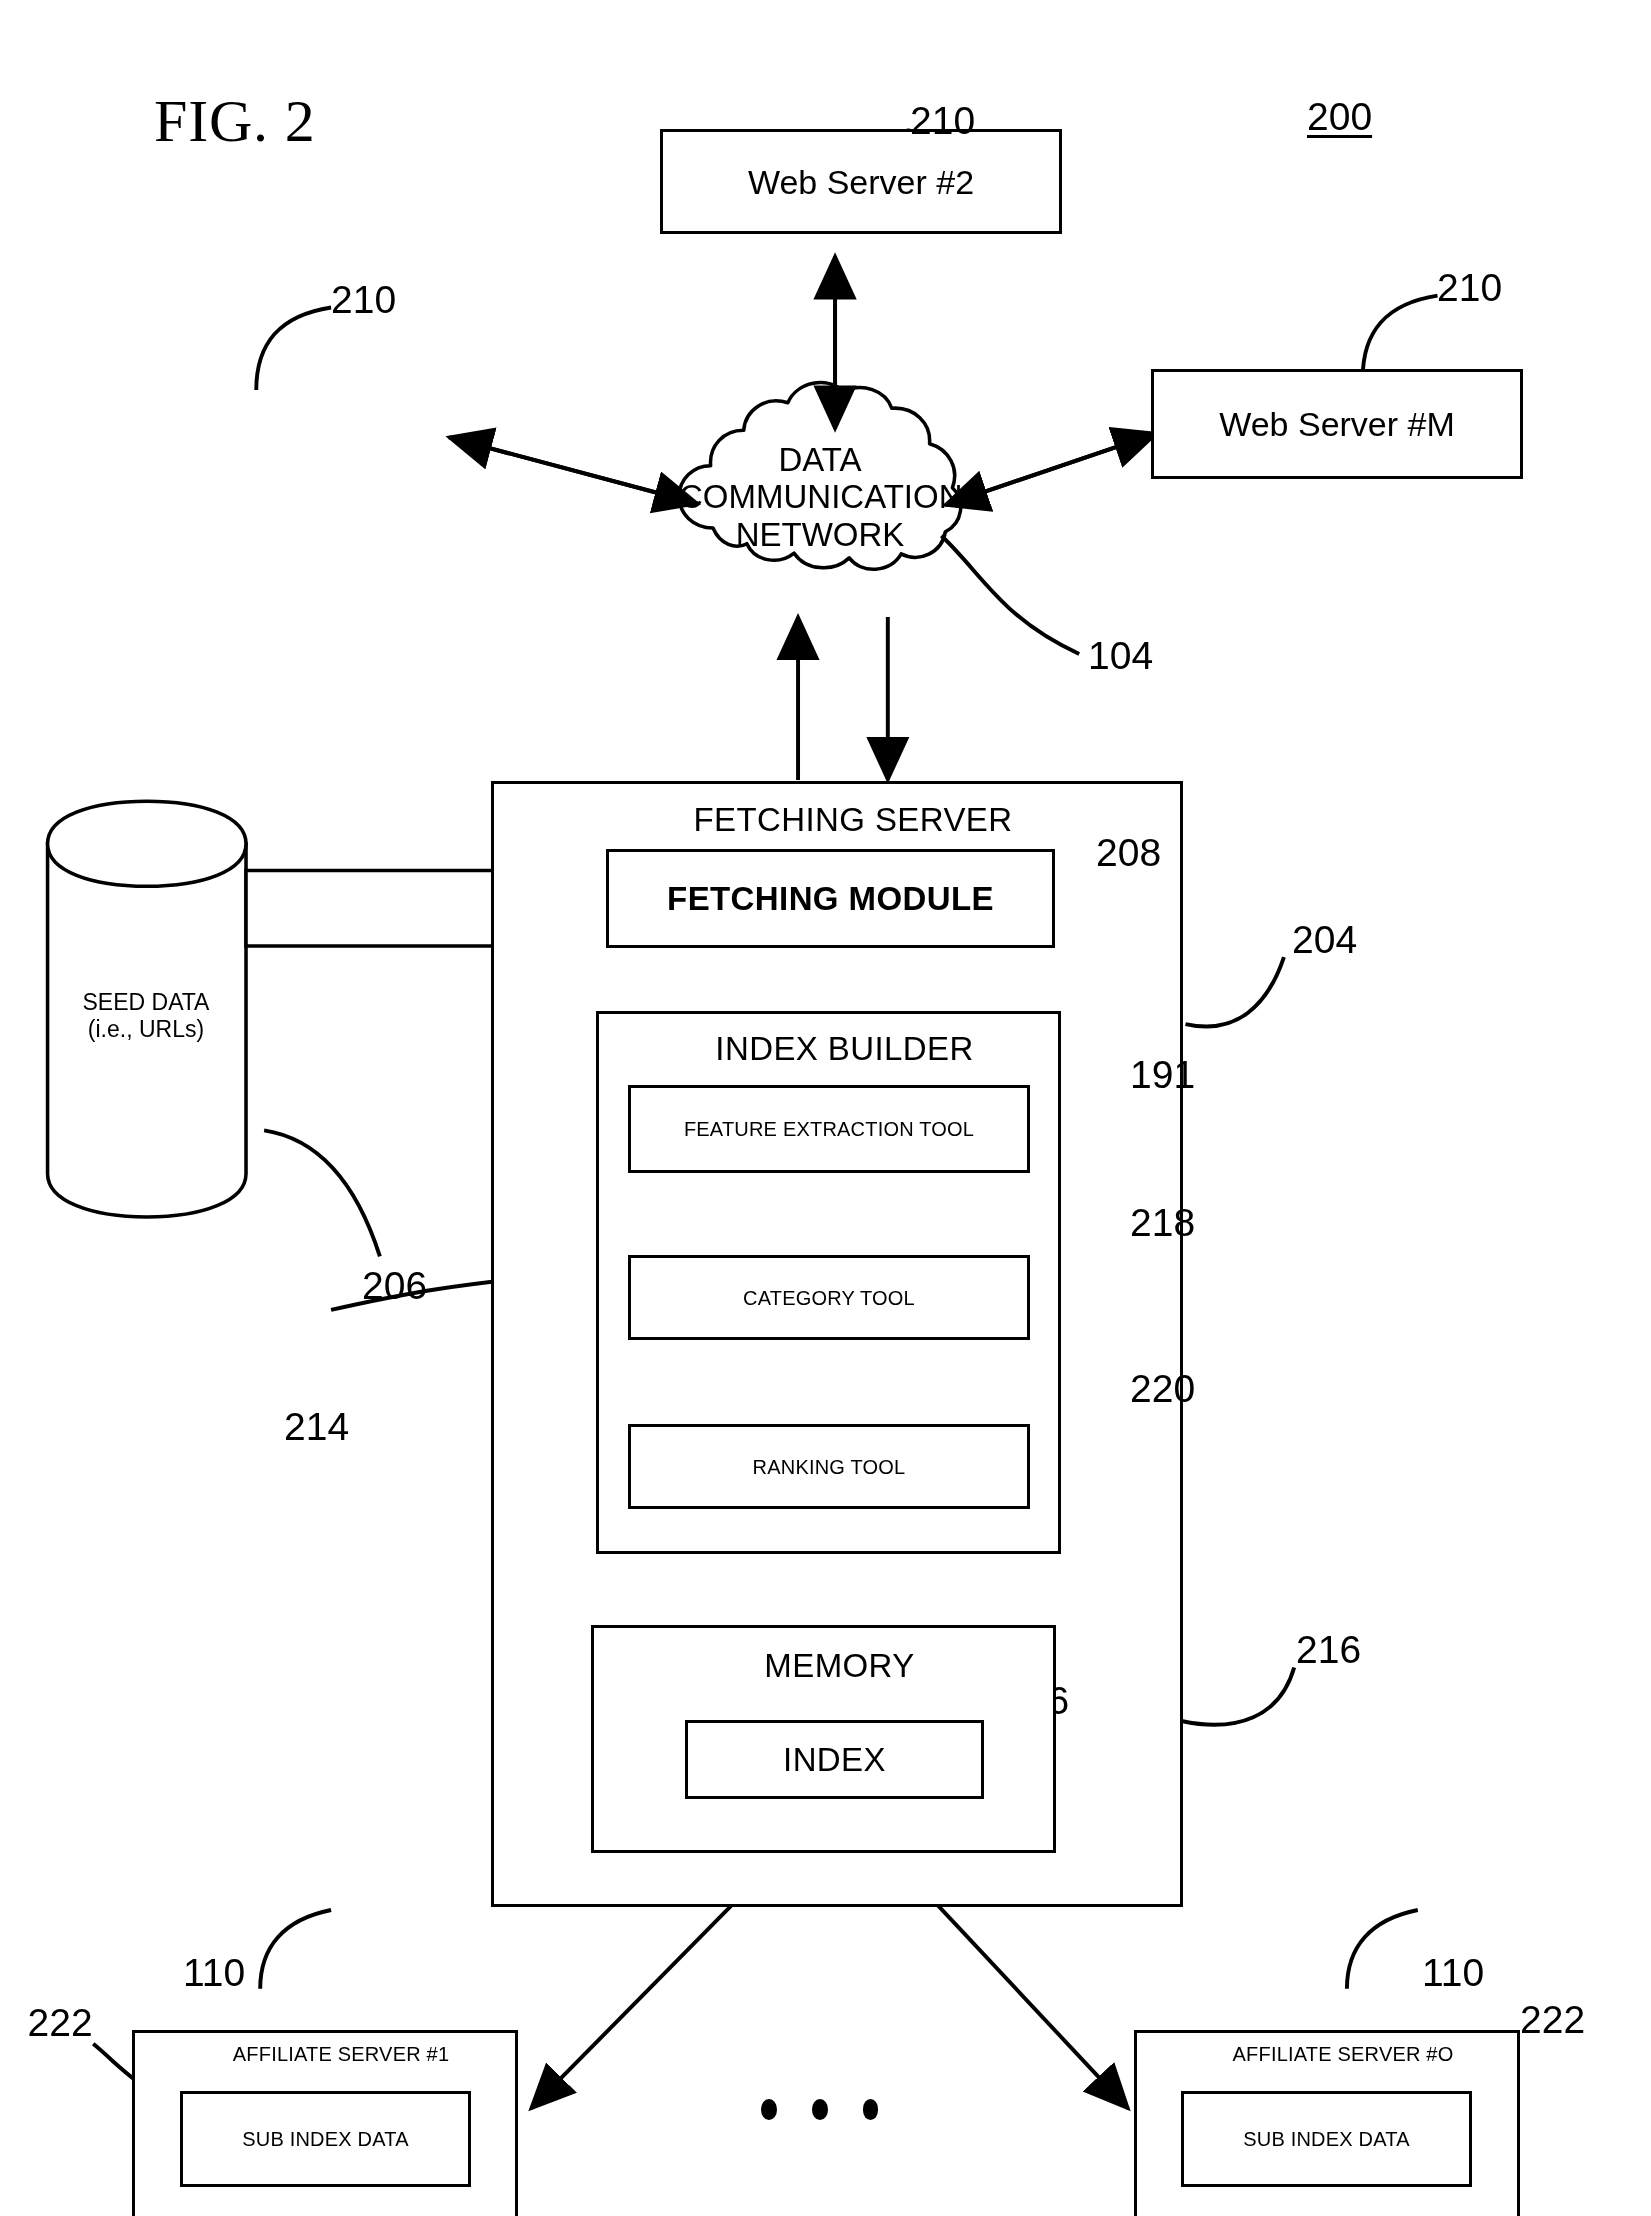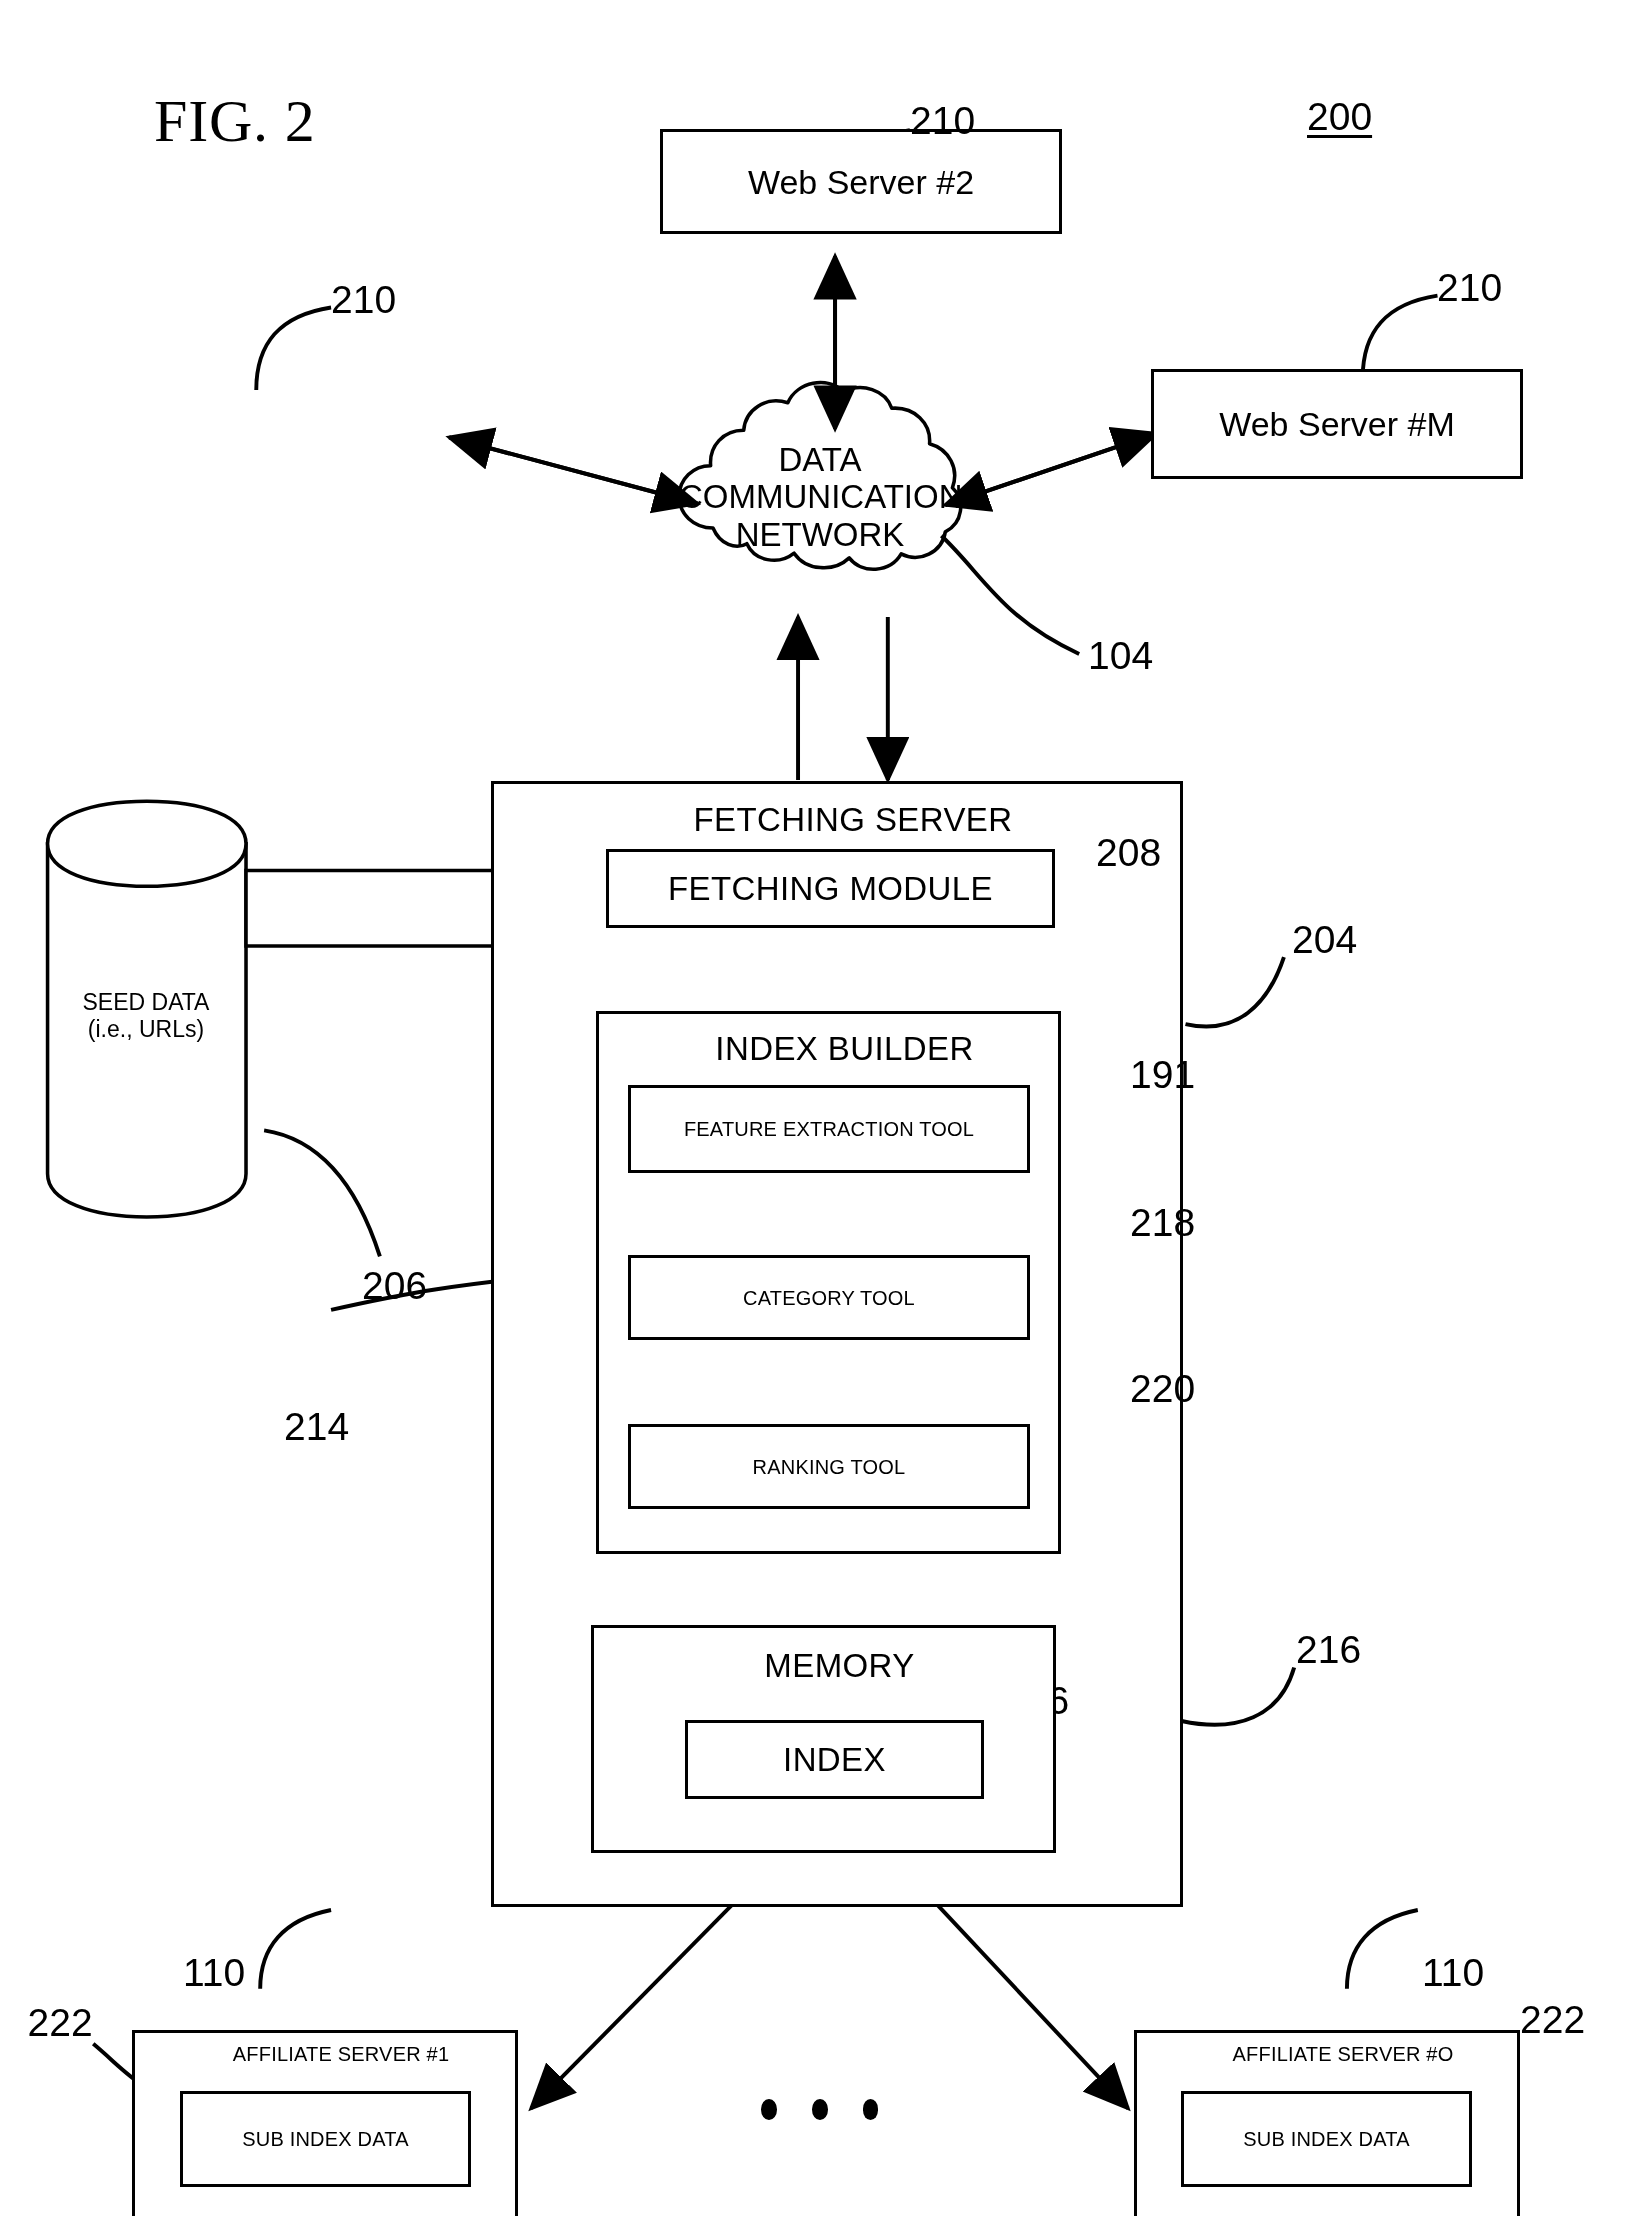--- a/index.html
+++ b/index.html
@@ -228,21 +228,21 @@
     <div class="cyl-text">SEED DATA
 (i.e., URLs)</div>
   </div>
   <div class="ref" style="left:362px; top:1244px;">206</div>
 
   <div class="node" style="left:491px; top:761px; width:692px; height:1126px; z-index:0;">
     <div class="top-box-text caps" style="top:17.3px;">FETCHING SERVER</div>
   </div>
   <div class="ref" style="left:1292px; top:898px;">204</div>
 
-  <div class="node" style="left:606px; top:829px; width:449px; height:79px; z-index:2;">
+  <div class="node" style="left:606px; top:829px; width:449px; height:99px; z-index:2;font-weight:bold;">
     <div class="centered-box-text caps">FETCHING MODULE</div>
   </div>
   <div class="ref" style="left:1096px; top:811px;">208</div>
 
   <div class="node" style="left:596px; top:991px; width:465px; height:543px; z-index:1;">
     <div class="top-box-text caps" style="top:15.8px;">INDEX BUILDER</div>
   </div>
   <div class="ref" style="left:284px; top:1385px;">214</div>
 
   <div class="node" style="left:628px; top:1065px; width:402px; height:88px; z-index:2;">

